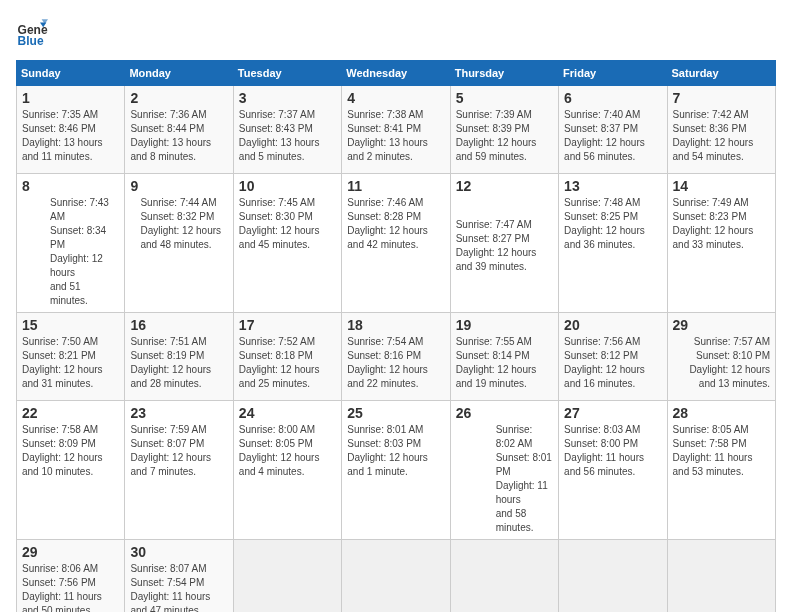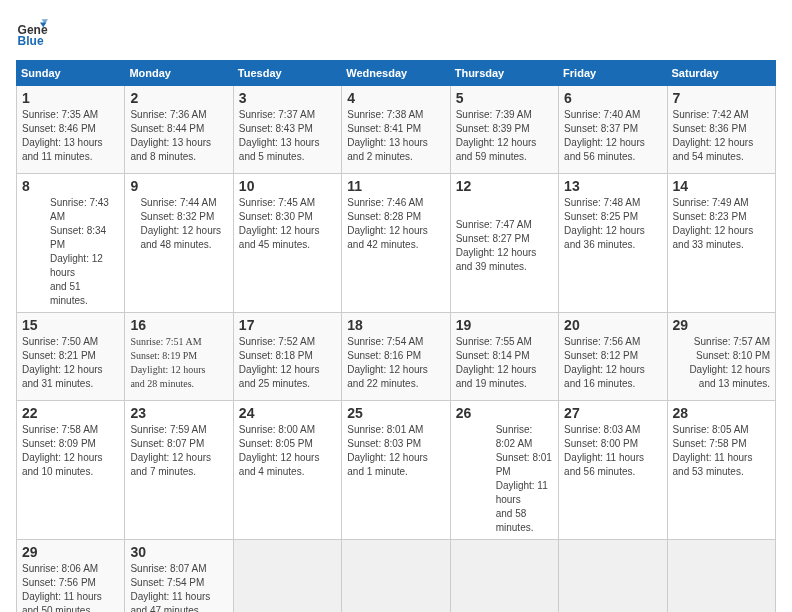--- a/index.html
+++ b/index.html
@@ -219,21 +219,21 @@
       <tr>
         <td>
           <span class="day-number">15</span>
           <div class="cell-content" style="white-space: pre-line;">Sunrise: 7:50 AM
 Sunset: 8:21 PM
 Daylight: 12 hours
 and 31 minutes.</div>
         </td>
         <td>
           <span class="day-number">16</span>
-          <div class="cell-content" style="white-space: pre-line; font-family: Liberation Serif, serif;">Sunrise: 7:51 AM
+          <div class="cell-content" style="white-space: pre-line;">Sunrise: 7:51 AM
 Sunset: 8:19 PM
 Daylight: 12 hours
 and 28 minutes.</div>
         </td>
         <td>
           <span class="day-number">17</span>
           <div class="cell-content" style="white-space: pre-line;">Sunrise: 7:52 AM
 Sunset: 8:18 PM
 Daylight: 12 hours
 and 25 minutes.</div>

